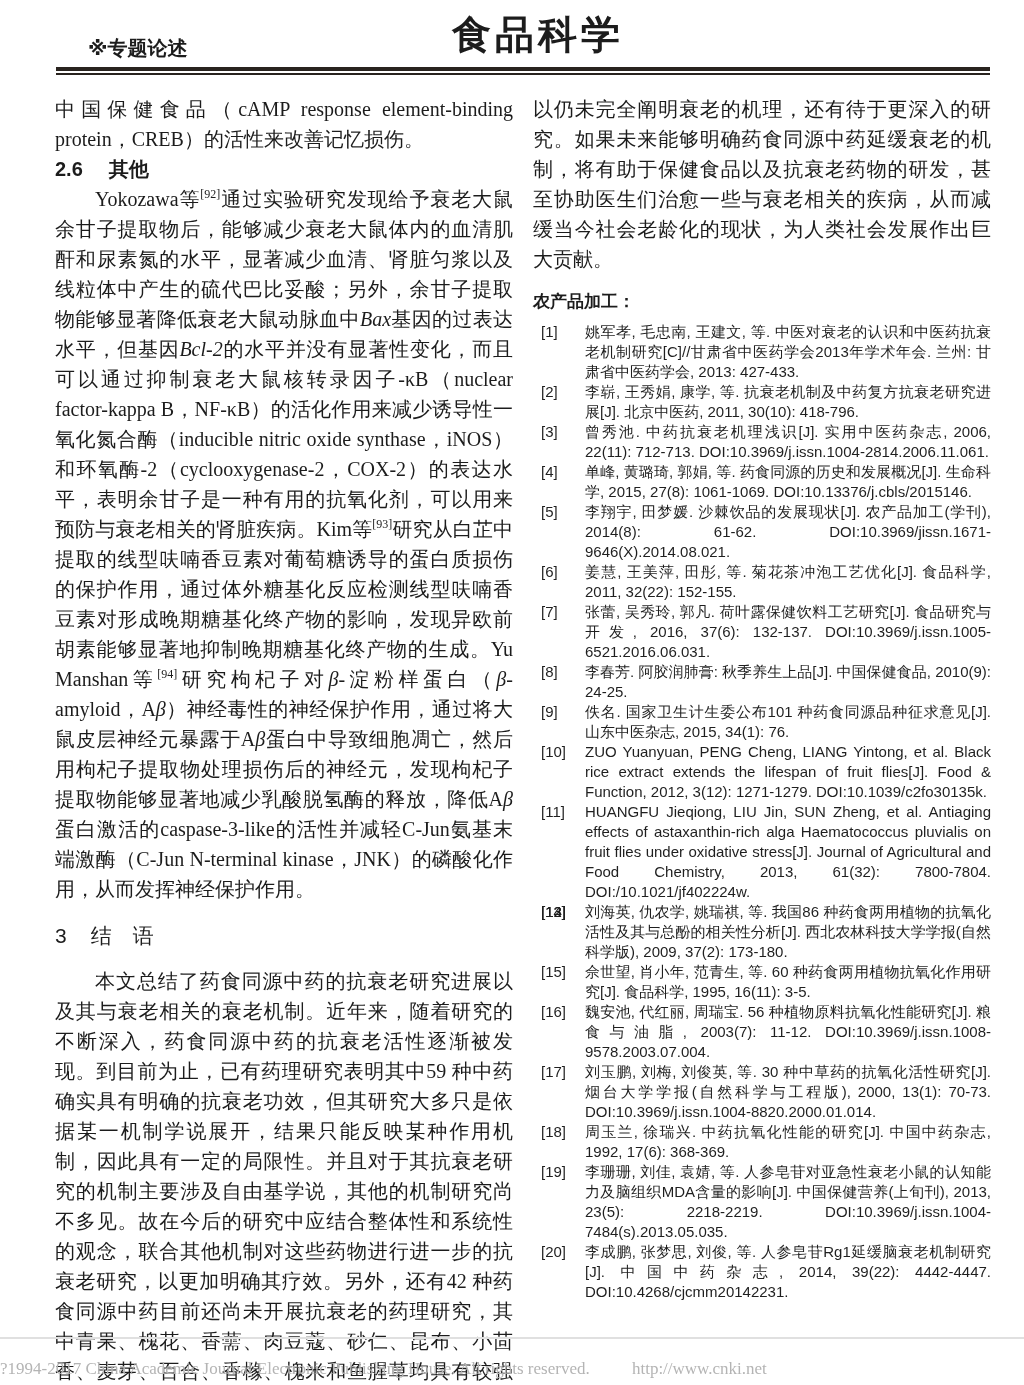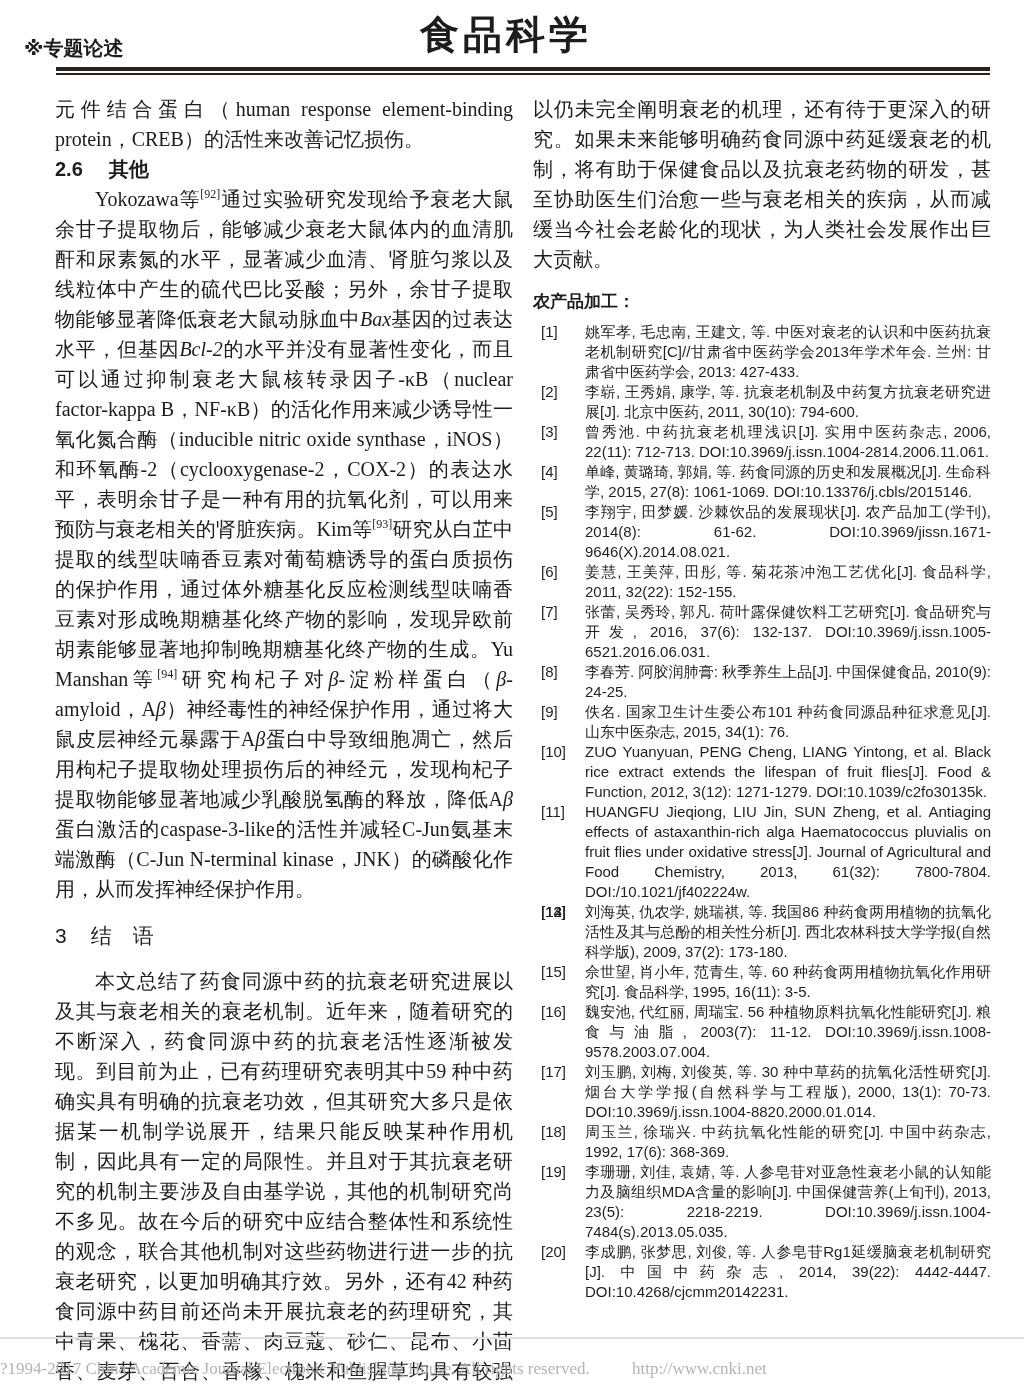--- a/index.html
+++ b/index.html
@@ -6,21 +6,21 @@
   body {
     width:1024px; height:1385px; background:#ffffff; overflow:hidden; position:relative;
     font-family:"Liberation Serif","DejaVu Serif",serif; color:#1c1c1c;
     -webkit-font-smoothing:antialiased;
   }
   .page { position:absolute; inset:0; }
 
   
   .hdr {
     display:grid; grid-template-columns:1fr auto 1fr; align-items:end;
-    padding:8px 36px 0 24px;
+    padding:8px 36px 0 88px;
   }
   .hdr-left  { font-family:"Liberation Sans","DejaVu Sans",sans-serif; font-weight:bold; font-size:20px; white-space:nowrap; }
   .hdr-title { font-family:"Liberation Sans","DejaVu Sans",sans-serif; font-weight:bold; font-size:39px; letter-spacing:4px; text-align:center; white-space:nowrap; }
   .hdr-right { font-style:italic; font-size:20px; text-align:right; white-space:nowrap; }
   .hdr-right .pgnum { margin-left:30px; font-weight:bold; }
 
   .rule { margin:5px 34px 0 56px; border-top:4px solid #29231f; }
   .rule::after { content:""; display:block; margin-top:2px; border-top:2px solid #29231f; }
 
   
@@ -61,21 +61,21 @@
   <header class="hdr">
     <span class="hdr-left">※专题论述</span>
     <span class="hdr-title">食品科学</span>
   </header>
 
   <div class="rule"></div>
 
   <main class="columns">
 
     <section class="col">
-      <p class="body-text">元件结合蛋白（human response element-binding protein，CREB）的活性来改善记忆损伤。</p>
+      <p class="body-text">中国保健食品（cAMP response element-binding protein，CREB）的活性来改善记忆损伤。</p>
 
       <h3 class="sec-minor">
         <span class="sec-num">2.6</span><span>其他</span>
       </h3>
 
       <p class="body-text indent"><span>Yokozawa等</span><sup>[92]</sup><span>通过实验研究发现给予衰老大鼠余甘子提取物后，能够减少衰老大鼠体内的血清肌酐和尿素氮的水平，显著减少血清、肾脏匀浆以及线粒体中产生的硫代巴比妥酸；另外，余甘子提取物能够显著降低衰老大鼠动脉血中</span><span class="it">Bax</span><span>基因的过表达水平，但基因</span><span class="it">Bcl-2</span><span>的水平并没有显著性变化，而且可以通过抑制衰老大鼠核转录因子-κB（nuclear factor-kappa B，NF-κB）的活化作用来减少诱导性一氧化氮合酶（inducible nitric oxide synthase，iNOS）和环氧酶-2（cyclooxygenase-2，COX-2）的表达水平，表明余甘子是一种有用的抗氧化剂，可以用来预防与衰老相关的肾脏疾病。Kim等</span><sup>[93]</sup><span>研究从白芷中提取的线型呋喃香豆素对葡萄糖诱导的蛋白质损伤的保护作用，通过体外糖基化反应检测线型呋喃香豆素对形成晚期糖基化终产物的影响，发现异欧前胡素能够显著地抑制晚期糖基化终产物的生成。Yu Manshan等</span><sup>[94]</sup><span>研究枸杞子对</span><span class="it">β</span><span>-淀粉样蛋白（</span><span class="it">β</span><span>-amyloid，A</span><span class="it">β</span><span>）神经毒性的神经保护作用，通过将大鼠皮层神经元暴露于A</span><span class="it">β</span><span>蛋白中导致细胞凋亡，然后用枸杞子提取物处理损伤后的神经元，发现枸杞子提取物能够显著地减少乳酸脱氢酶的释放，降低A</span><span class="it">β</span><span>蛋白激活的caspase-3-like的活性并减轻C-Jun氨基末端激酶（C-Jun N-terminal kinase，JNK）的磷酸化作用，从而发挥神经保护作用。</span></p>
 
       <h2 class="sec-major">
         <span class="sec-num">3</span><span>结　语</span>
       </h2>
@@ -91,21 +91,21 @@
 
       <ol class="ref-list">
 
           <li class="ref">
             <span class="ref-num">[1]</span>
             <span>姚军孝, 毛忠南, 王建文, 等. 中医对衰老的认识和中医药抗衰老机制研究[C]//甘肃省中医药学会2013年学术年会. 兰州: 甘肃省中医药学会, 2013: 427-433.</span>
           </li>
 
           <li class="ref">
             <span class="ref-num">[2]</span>
-            <span>李崭, 王秀娟, 康学, 等. 抗衰老机制及中药复方抗衰老研究进展[J]. 北京中医药, 2011, 30(10): 794-600.</span>
+            <span>李崭, 王秀娟, 康学, 等. 抗衰老机制及中药复方抗衰老研究进展[J]. 北京中医药, 2011, 30(10): 418-796.</span>
           </li>
 
           <li class="ref">
             <span class="ref-num">[3]</span>
             <span>曾秀池. 中药抗衰老机理浅识[J]. 实用中医药杂志, 2006, 22(11): 712-713. DOI:10.3969/j.issn.1004-2814.2006.11.061.</span>
           </li>
 
           <li class="ref">
             <span class="ref-num">[4]</span>
             <span>单峰, 黄璐琦, 郭娟, 等. 药食同源的历史和发展概况[J]. 生命科学, 2015, 27(8): 1061-1069. DOI:10.13376/j.cbls/2015146.</span>

